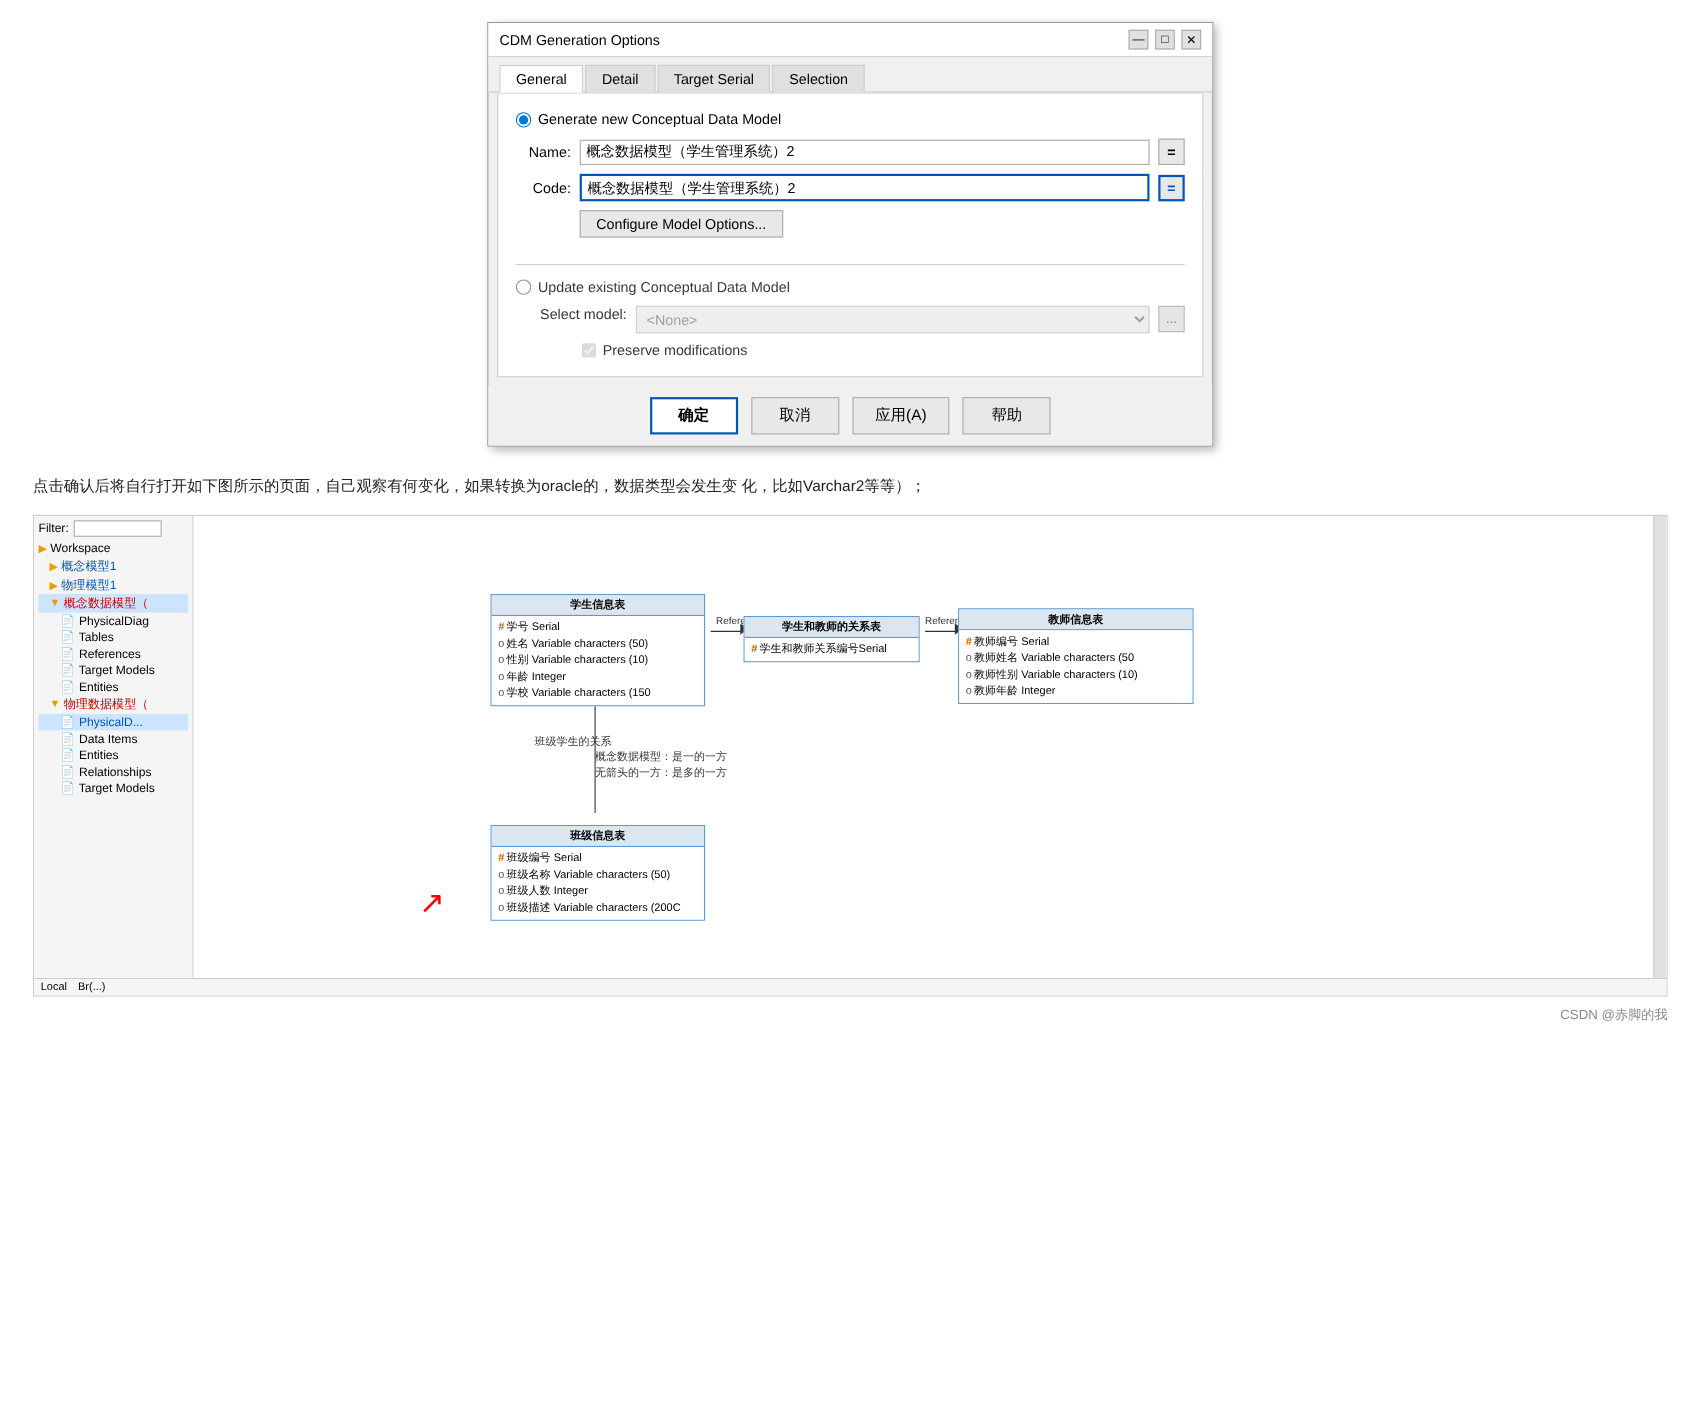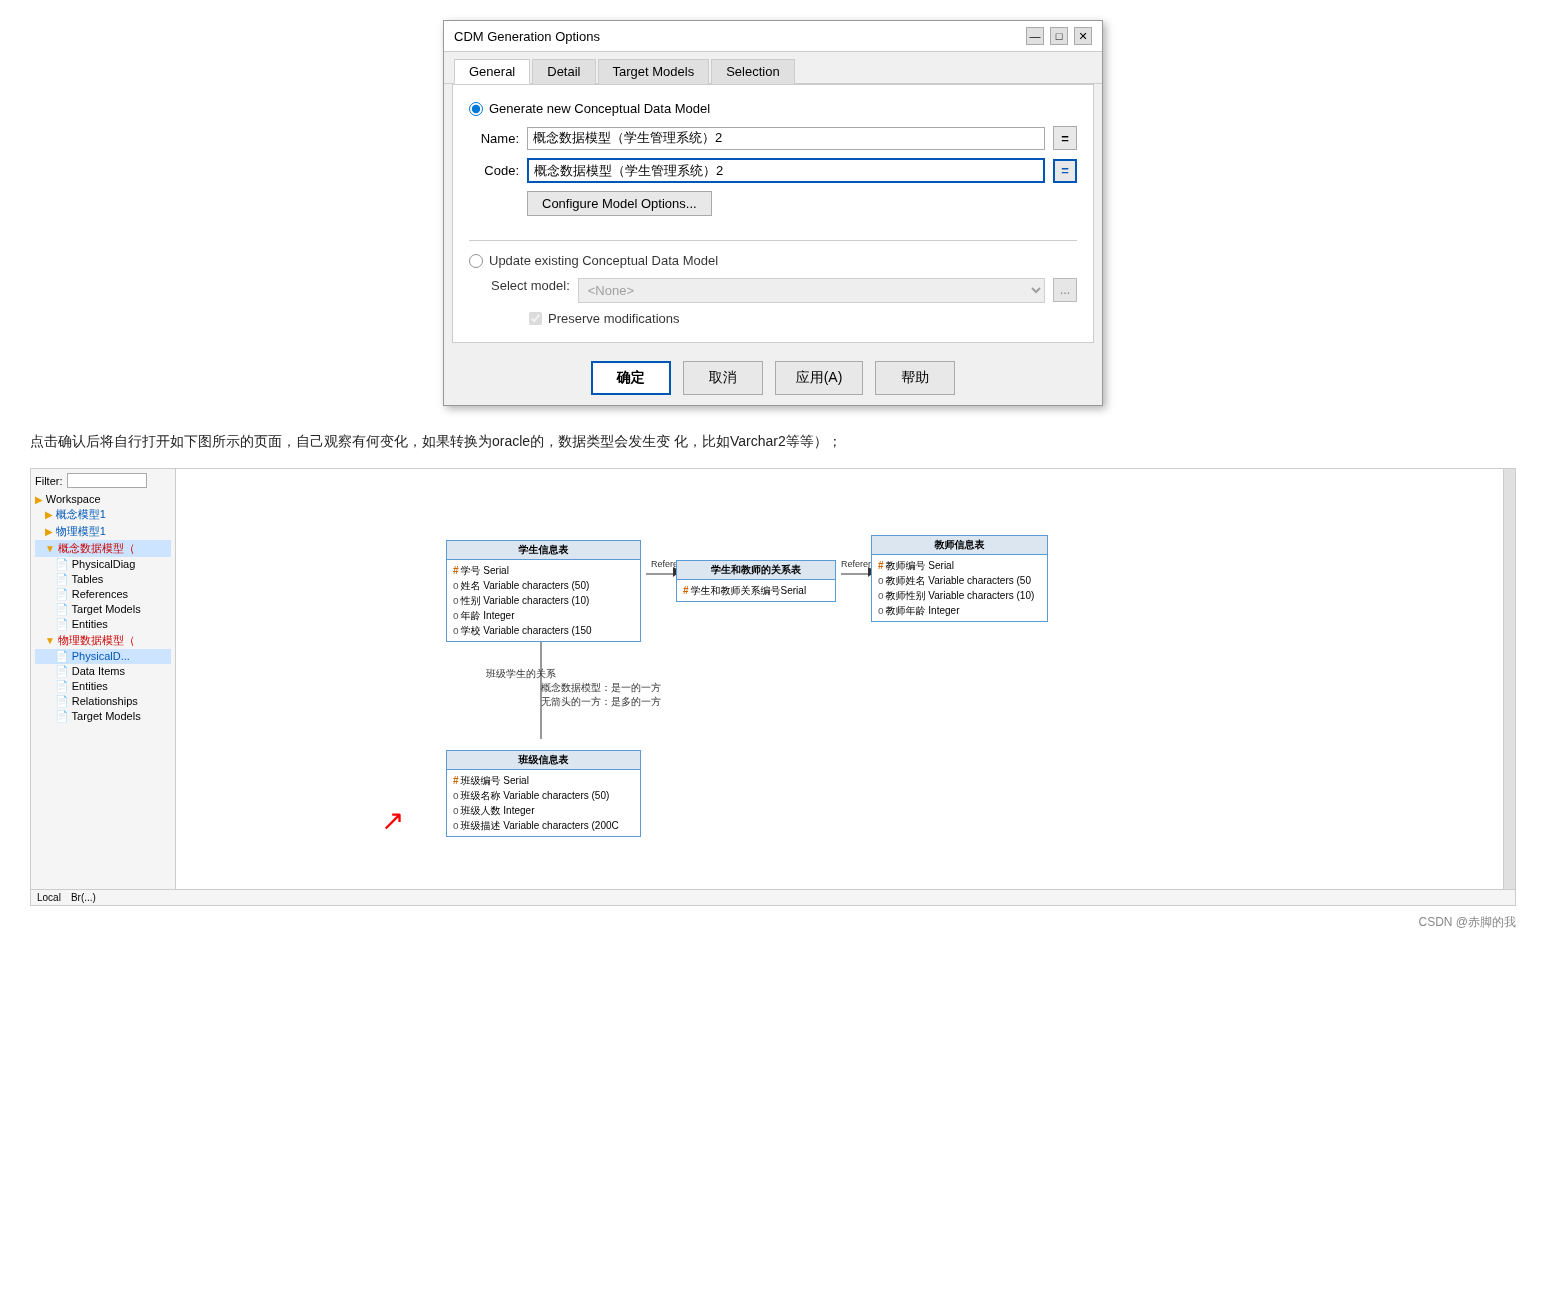--- a/index.html
+++ b/index.html
@@ -385,21 +385,21 @@
     </div>
 
     <div class="dialog-tabs">
       <div class="dialog-tab active">
         <span>General</span>
       </div>
       <div class="dialog-tab">
         <span>Detail</span>
       </div>
       <div class="dialog-tab">
-        <span>Target Models</span>
+        <span>Target Serial</span>
       </div>
       <div class="dialog-tab">
         <span>Selection</span>
       </div>
     </div>
 
     <div class="dialog-body">
 
       <div class="radio-group">
         <div class="radio-label">
@@ -545,21 +545,21 @@
         </div>
       </div>
 
       <div class="entity-box" style="left:500px; top:75px; width:160px;">
         <div class="entity-title">学生和教师的关系表</div>
         <div class="entity-body">
           <div class="entity-attr"><span class="attr-key">#</span> 学生和教师关系编号Serial</div>
         </div>
       </div>
 
-      <div class="entity-box" style="left:695px; top:50px; width:177px;">
+      <div class="entity-box" style="left:695px; top:68px; width:214px;">
         <div class="entity-title">教师信息表</div>
         <div class="entity-body">
           <div class="entity-attr"><span class="attr-key">#</span> 教师编号 Serial</div>
           <div class="entity-attr"><span class="attr-circle">o</span> 教师姓名 Variable characters (50</div>
           <div class="entity-attr"><span class="attr-circle">o</span> 教师性别 Variable characters (10)</div>
           <div class="entity-attr"><span class="attr-circle">o</span> 教师年龄 Integer</div>
         </div>
       </div>
 
       <div class="entity-box" style="left:270px; top:265px; width:195px;">

